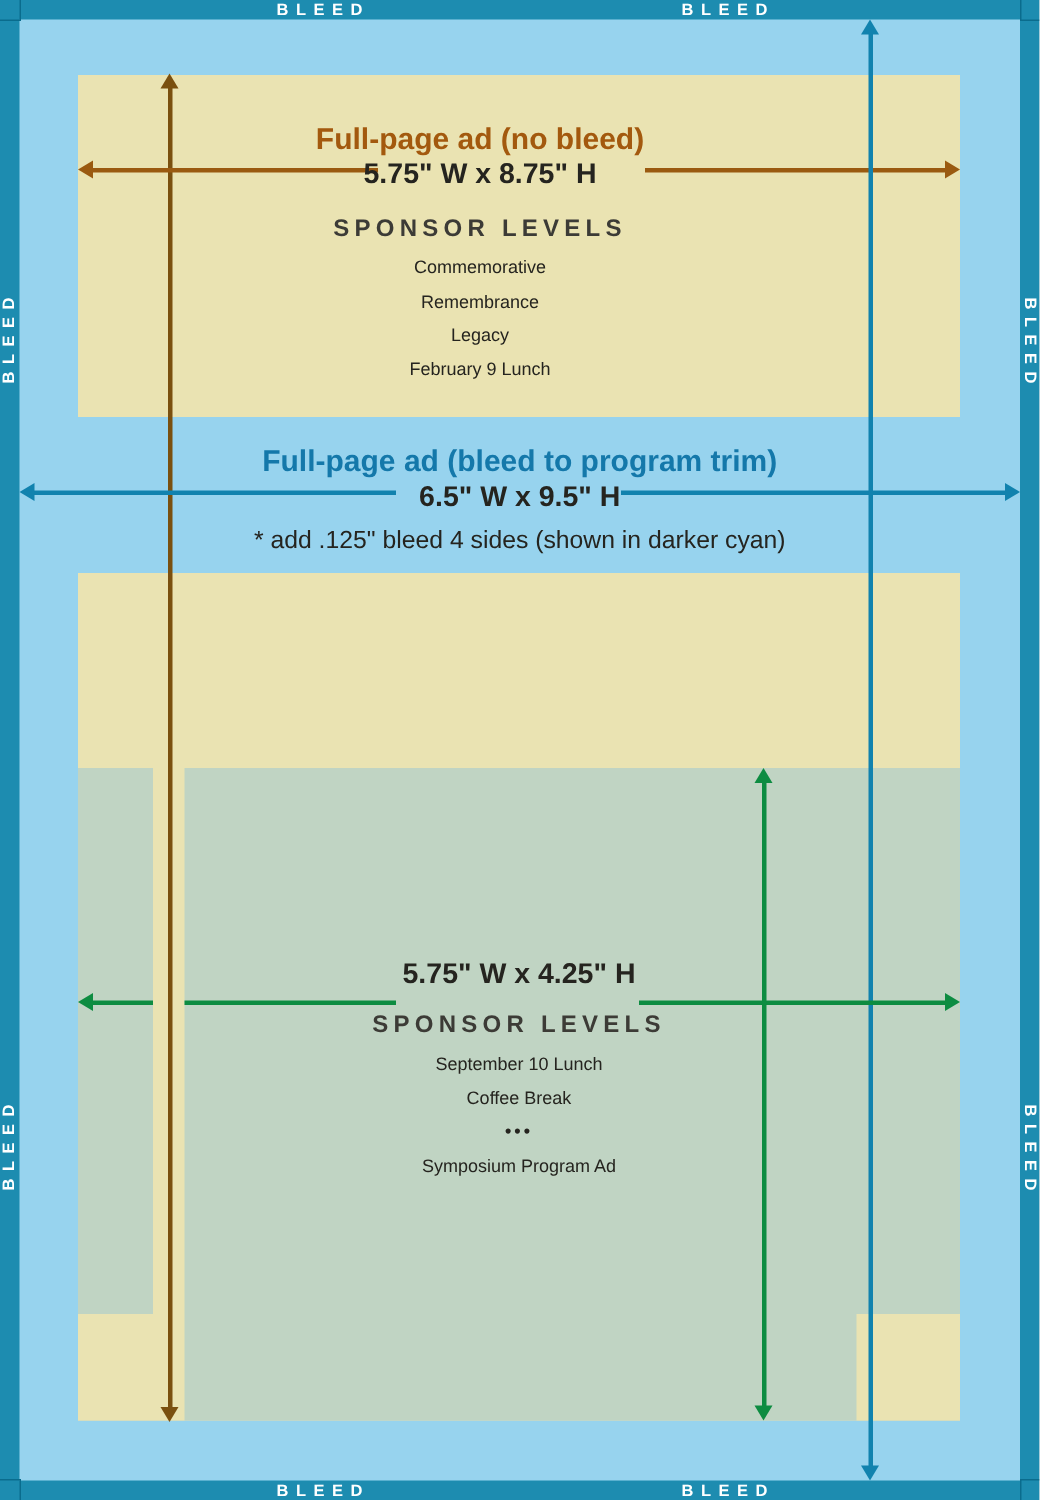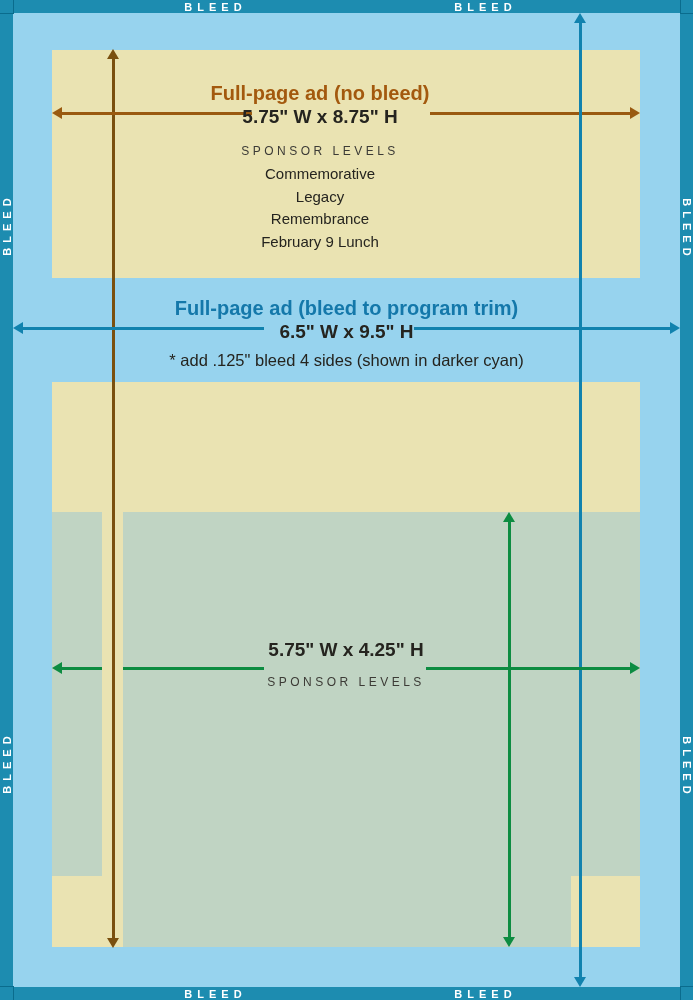--- a/index.html
+++ b/index.html
@@ -42,24 +42,24 @@
   .section { position:absolute; text-align:center; color:#25241f; }
   .sec-top  { left:52px; top:81px;  width:536px; }
   .sec-mid  { left:13px; top:296px; width:667px; }
   .sec-half { left:52px; top:638px; width:588px; }
   .h-title { font-size:20px; font-weight:bold; line-height:24px; }
   .h-brown { color:#a3590e; }
   .h-blue  { color:#1478aa; }
   .h-green { color:#1c9a53; }
   .size-line { font-size:19px; font-weight:bold; line-height:23px; color:#25241f; }
   .note-line { font-size:16.5px; line-height:22px; margin-top:6px; color:#25241f; }
-  .sponsor-label { margin-top:16px; font-size:12px; font-weight:normal; letter-spacing:3.5px; color:#3c3b36; }
+  .sponsor-label { margin-top:16px; font-size:16px; font-weight:bold; letter-spacing:3.5px; color:#3c3b36; }
   .sec-half .sponsor-label { margin-top:14px; }
   .sponsor-list { margin-top:5px; }
-  .sponsor-list div { font-size:15px; line-height:22.5px; }
+  .sponsor-list div { font-size:12px; line-height:22.5px; }
   .dots { font-weight:bold; letter-spacing:2px; }
 
   
   .bleed-h { position:absolute; height:13px; width:160px; display:flex; align-items:center; justify-content:center; }
   .bleed-v { position:absolute; width:13px; height:150px; display:flex; align-items:center; justify-content:center; }
   .bleed-txt { color:#ffffff; font-size:11px; font-weight:bold; letter-spacing:5px; padding-left:5px; white-space:nowrap; }
   .rot-ccw { transform:rotate(-90deg); }
   .rot-cw  { transform:rotate(90deg); }
 </style>
 </head>
@@ -120,35 +120,41 @@
     <div class="ah up" style="left:503px; top:512px;"></div>
     <div class="ah down" style="left:503px; top:937px;"></div>
   </div>
 
   <div class="section sec-top">
     <div class="h-title h-brown">Full-page ad (no bleed)</div>
     <div class="size-line">5.75" W x 8.75" H</div>
     <div class="sponsor-label">SPONSOR LEVELS</div>
     <div class="sponsor-list">
       <div>Commemorative</div>
+      <div>Remembrance</div>
       <div>Legacy</div>
-      <div>Remembrance</div>
       <div>February 9 Lunch</div>
     </div>
   </div>
 
   <div class="section sec-mid">
     <div class="h-title h-blue">Full-page ad (bleed to program trim)</div>
     <div class="size-line">6.5" W x 9.5" H</div>
     <div class="note-line">* add .125" bleed 4 sides (shown in darker cyan)</div>
   </div>
 
   <div class="section sec-half">
     <div class="size-line">5.75" W x 4.25" H</div>
     <div class="sponsor-label">SPONSOR LEVELS</div>
+    <div class="sponsor-list">
+      <div>September 10 Lunch</div>
+      <div>Coffee Break</div>
+      <div class="dots">•••</div>
+      <div>Symposium Program Ad</div>
+    </div>
   </div>
 
   <div class="bleed-h" style="left:133px; top:0;">
     <span class="bleed-txt">BLEED</span>
   </div>
   <div class="bleed-h" style="left:403px; top:0;">
     <span class="bleed-txt">BLEED</span>
   </div>
 
   <div class="bleed-h" style="left:133px; top:987px;">

